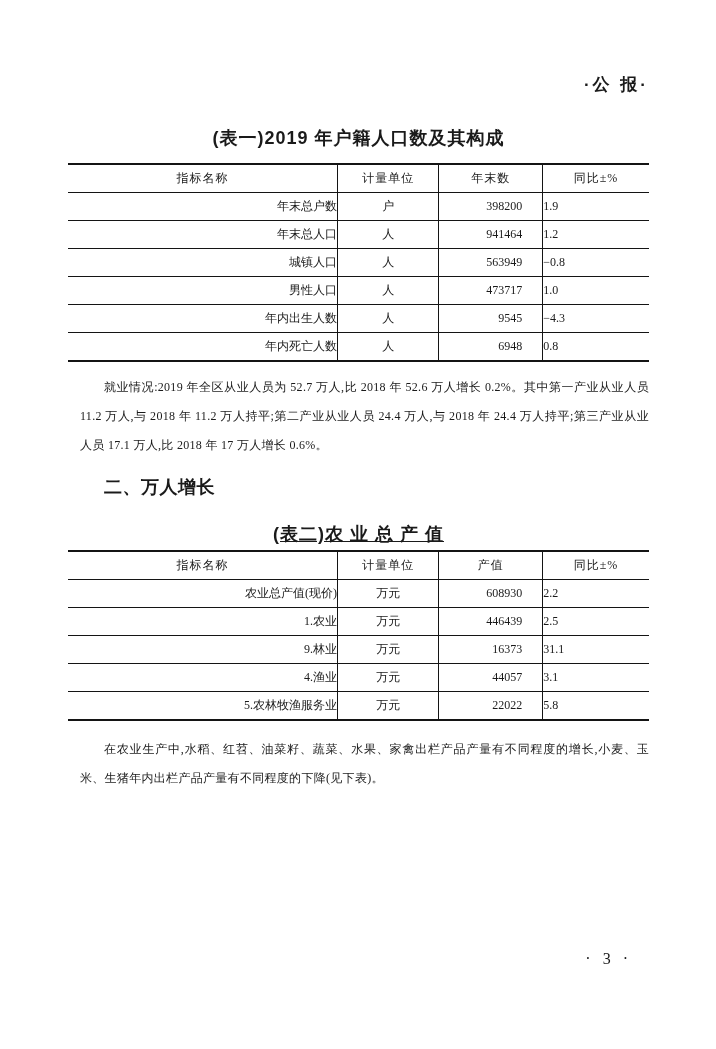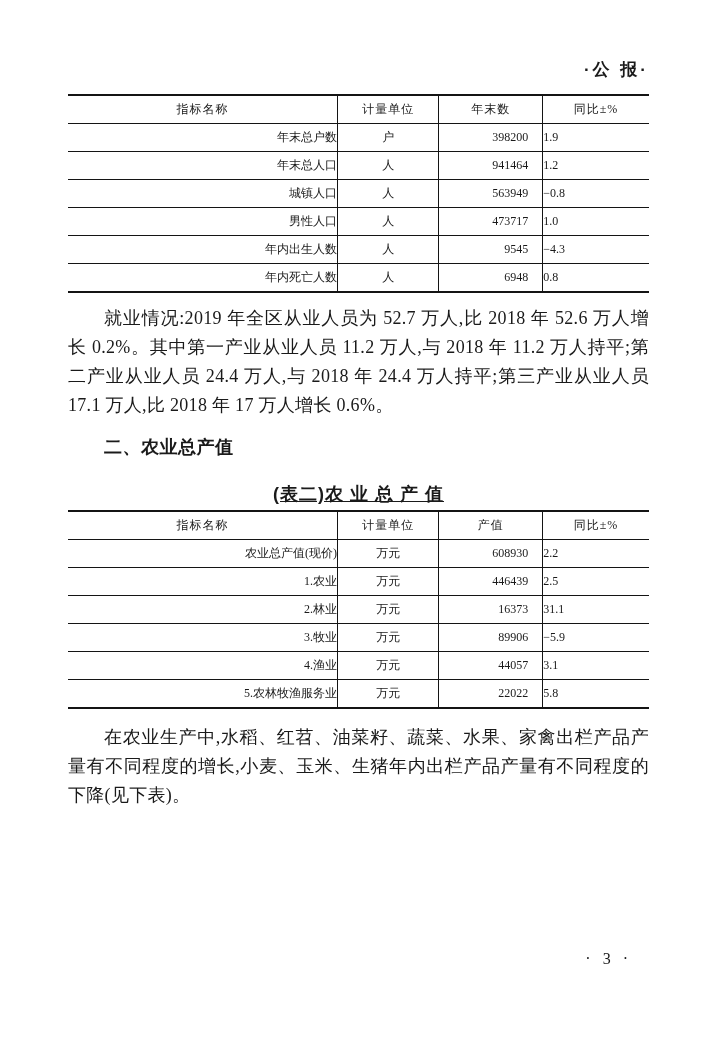--- a/index.html
+++ b/index.html
@@ -5,21 +5,21 @@
   html,body { margin:0; padding:0; background:#e8e8e8; }
   .page {
     width:716px; height:1049px;
     background:#ffffff;
     position:relative;
     margin:0 auto;
     font-family:"Liberation Serif","DejaVu Serif",serif;
     color:#1a1a1a;
     overflow:hidden;
   }
-  .content { position:absolute; left:68px; top:1px; width:581px; }
+  .content { position:absolute; left:68px; top:16px; width:581px; }
 
   .header-right {
     margin-top:57px;
     text-align:right;
     font-family:"Liberation Sans","DejaVu Sans",sans-serif;
     font-weight:bold;
     font-size:17px;
     letter-spacing:3px;
   }
 
@@ -57,26 +57,26 @@
 
   .col-name  { width:46.4%; }
   .col-unit  { width:17.4%; }
   .col-val   { width:17.9%; }
   .col-yoy   { width:18.3%; }
 
   th.c-name, th.c-unit, th.c-val, th.c-yoy { text-align:center; letter-spacing:1px; }
   td.c-name { text-align:right;  padding-left:14px; }
   td.c-name.indent { padding-left:32px; }
   td.c-unit { text-align:center; }
-  td.c-val  { text-align:right; padding-right:14px; }
+  td.c-val  { text-align:right; padding-right:20px; }
   td.c-yoy  { text-align:left; padding-right:14px; }
 
   p.body-text {
-    margin:11px 0 0 0;
-    font-size:18px;
+    margin:11px 0 0 12px;
+    font-size:12px;
     line-height:29px;
     text-align:justify;
     text-indent:2em;
     letter-spacing:0.3px;
   }
   h3.section-heading {
     margin:13px 0 0 0;
     font-family:"Liberation Sans","DejaVu Sans",sans-serif;
     font-weight:bold;
     font-size:18px;
@@ -93,20 +93,21 @@
   }
 </style>
 </head>
 <body>
 
 <div class="page">
   <div class="content">
 
     <div class="header-right">·公 报·</div>
 
+    <h2 class="table-title">(表一)2019 年户籍人口数及其构成</h2>
 
     <table class="data-table">
       <colgroup>
         <col class="col-name">
           <col class="col-unit">
           <col class="col-val">
           <col class="col-yoy">
       </colgroup>
       <thead>
         <tr>
@@ -151,21 +152,21 @@
           <td class="c-name">年内死亡人数</td>
           <td class="c-unit">人</td>
           <td class="c-val">6948</td>
           <td class="c-yoy">0.8</td>
         </tr>
       </tbody>
     </table>
 
     <p class="body-text">就业情况:2019 年全区从业人员为 52.7 万人,比 2018 年 52.6 万人增长 0.2%。其中第一产业从业人员 11.2 万人,与 2018 年 11.2 万人持平;第二产业从业人员 24.4 万人,与 2018 年 24.4 万人持平;第三产业从业人员 17.1 万人,比 2018 年 17 万人增长 0.6%。</p>
 
-    <h3 class="section-heading">二、农业总产值</h3>
+    <h3 class="section-heading">二、万人增长</h3>
 
 
     <h2 class="table-title second">(表二)农 业 总 产 值</h2>
 
     <table class="data-table second">
       <colgroup>
         <col class="col-name">
           <col class="col-unit">
           <col class="col-val">
           <col class="col-yoy">
@@ -185,32 +186,26 @@
           <td class="c-val">608930</td>
           <td class="c-yoy">2.2</td>
         </tr>
         <tr>
           <td class="c-name indent">1.农业</td>
           <td class="c-unit">万元</td>
           <td class="c-val">446439</td>
           <td class="c-yoy">2.5</td>
         </tr>
         <tr>
-          <td class="c-name indent">2.林业</td>
+          <td class="c-name indent">9.林业</td>
           <td class="c-unit">万元</td>
           <td class="c-val">16373</td>
           <td class="c-yoy">31.1</td>
         </tr>
         <tr>
-          <td class="c-name indent">3.牧业</td>
-          <td class="c-unit">万元</td>
-          <td class="c-val">89906</td>
-          <td class="c-yoy">−5.9</td>
-        </tr>
-        <tr>
           <td class="c-name indent">4.渔业</td>
           <td class="c-unit">万元</td>
           <td class="c-val">44057</td>
           <td class="c-yoy">3.1</td>
         </tr>
         <tr>
           <td class="c-name indent">5.农林牧渔服务业</td>
           <td class="c-unit">万元</td>
           <td class="c-val">22022</td>
           <td class="c-yoy">5.8</td>

